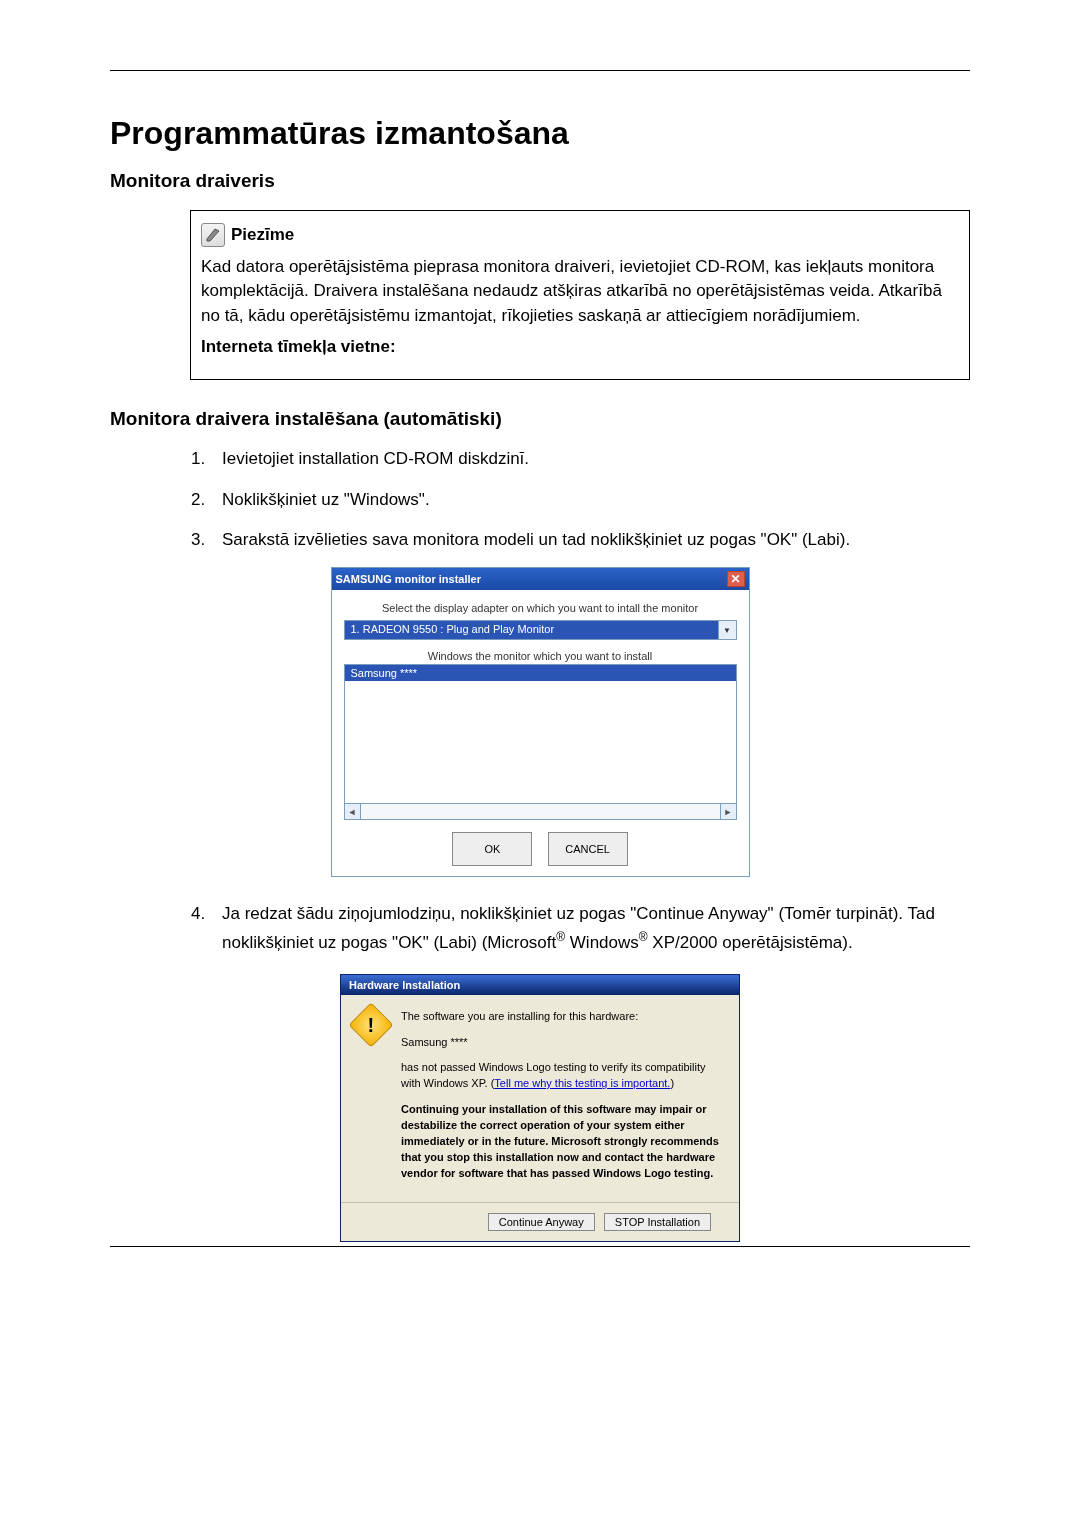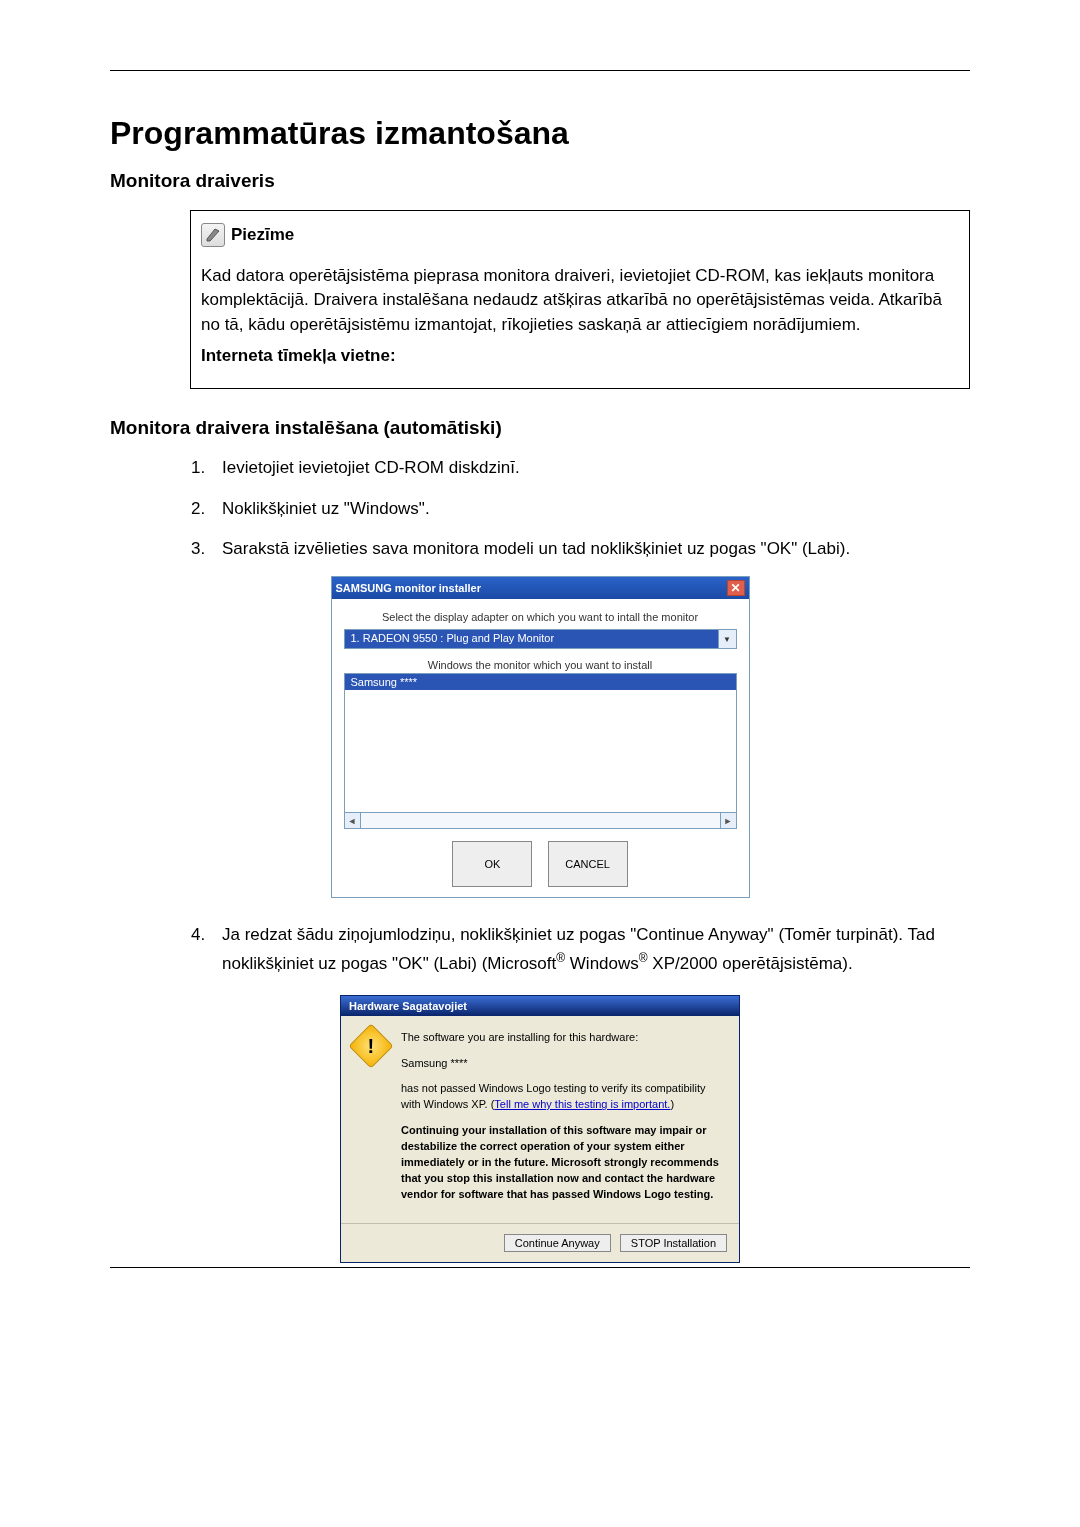--- a/index.html
+++ b/index.html
@@ -26,21 +26,21 @@
     font-weight: bold;
     margin: 10px 0 18px 0;
   }
   .note-box {
     border: 1px solid #000;
     margin-left: 80px;
     padding: 12px 10px 14px 10px;
     font-size: 17px;
     line-height: 1.45;
   }
-  .note-head { display: flex; align-items: center; gap: 6px; margin-bottom: 16px; }
+  .note-head { display: flex; align-items: center; gap: 6px; margin-bottom: 7px; }
   .note-head strong { font-size: 17px; }
   .note-icon {
     width: 24px; height: 24px;
     border: 1px solid #888; border-radius: 3px;
     display: inline-flex; align-items: center; justify-content: center;
     background: linear-gradient(#f4f4f4,#ddd);
   }
   .note-box p { margin: 6px 0; }
   .note-box a { color: #000; text-decoration: none; }
   .note-box strong.inline { font-weight: bold; }
@@ -134,21 +134,21 @@
   }
   .inst-scroll .track { flex: 1; background: #f4f7fc; }
   .inst-scroll .cap2 {
     width: 16px; background: #e6eef9; border-left: 1px solid #7b9ebd;
     display:flex;align-items:center;justify-content:center;font-size:9px;color:#555;
   }
   .inst-btns { text-align: center; margin-top: 12px; }
   .inst-btn {
     display: inline-block;
     min-width: 80px;
-    padding: 16px 14px;
+    padding: 10px 14px;
     border: 1px solid #888;
     background: #eee;
     font-size: 11px;
     margin: 0 6px;
   }
   
   .hwdlg {
     width: 400px;
     margin: 18px auto 4px auto;
     border: 1px solid #0a246a;
@@ -174,21 +174,21 @@
     border:1px solid #c08b00;
     transform: rotate(45deg);
   }
   .hw-icon span { transform: rotate(-45deg); font-weight: bold; font-size: 20px; color: #000; }
   .hw-text { flex: 1; line-height: 1.45; }
   .hw-text p { margin-bottom: 10px; }
   .hw-text a { color: #0000cc; text-decoration: underline; }
   .hw-text strong.block { font-weight: bold; }
   .hw-footer {
     border-top: 1px solid #c0c0b0;
-    padding: 10px 12px;
+    padding: 10px 28px;
     text-align: right;
   }
   .hw-btn {
     display: inline-block;
     padding: 2px 10px;
     border: 1px solid #888;
     background: #eee;
     font-size: 11px;
     margin-left: 6px;
   }
@@ -211,21 +211,21 @@
     </span>
     <strong>Piezīme</strong>
   </div>
   <p>Kad datora operētājsistēma pieprasa monitora draiveri, ievietojiet CD-ROM, kas iekļauts monitora komplektācijā. Draivera instalēšana nedaudz atšķiras atkarībā no operētājsistēmas veida. Atkarībā no tā, kādu operētājsistēmu izmantojat, rīkojieties saskaņā ar attiecīgiem norādījumiem.</p>
   <p><strong class="inline">Interneta tīmekļa vietne:</strong></p>
 </div>
 
 <h2 class="section-sub2">Monitora draivera instalēšana (automātiski)</h2>
 
 <ol class="steps">
-  <li>Ievietojiet ievietojiet CD-ROM diskdzinī.</li>
+  <li>Ievietojiet installation CD-ROM diskdzinī.</li>
   <li>Noklikšķiniet uz "Windows".</li>
   <li>Sarakstā izvēlieties sava monitora modeli un tad noklikšķiniet uz pogas "OK" (Labi).</li>
 </ol>
 
 <div class="installer">
   <div class="inst-title">
     <span>SAMSUNG monitor installer</span>
     <span class="close">✕</span>
   </div>
   <div class="inst-body">
@@ -250,21 +250,21 @@
   </div>
 </div>
 
 <ol class="steps" start="4">
   <li>
     <span>Ja redzat šādu ziņojumlodziņu, noklikšķiniet uz pogas "Continue Anyway" (Tomēr turpināt). Tad noklikšķiniet uz pogas "OK" (Labi) (Microsoft</span><span class="reg">®</span><span> Windows</span><span class="reg">®</span><span> XP/2000 operētājsistēma).</span>
   </li>
 </ol>
 
 <div class="hwdlg">
-  <div class="hw-title">Hardware Sagatavojiet</div>
+  <div class="hw-title">Hardware Installation</div>
   <div class="hw-body">
     <div class="hw-icon">
         <span>!</span>
       </div>
     <div class="hw-text">
       <p>The software you are installing for this hardware:</p>
       <p>Samsung ****</p>
       <p>
         <span>has not passed Windows Logo testing to verify its compatibility with Windows XP. (</span><a>Tell me why this testing is important.</a><span>)</span>
       </p>

